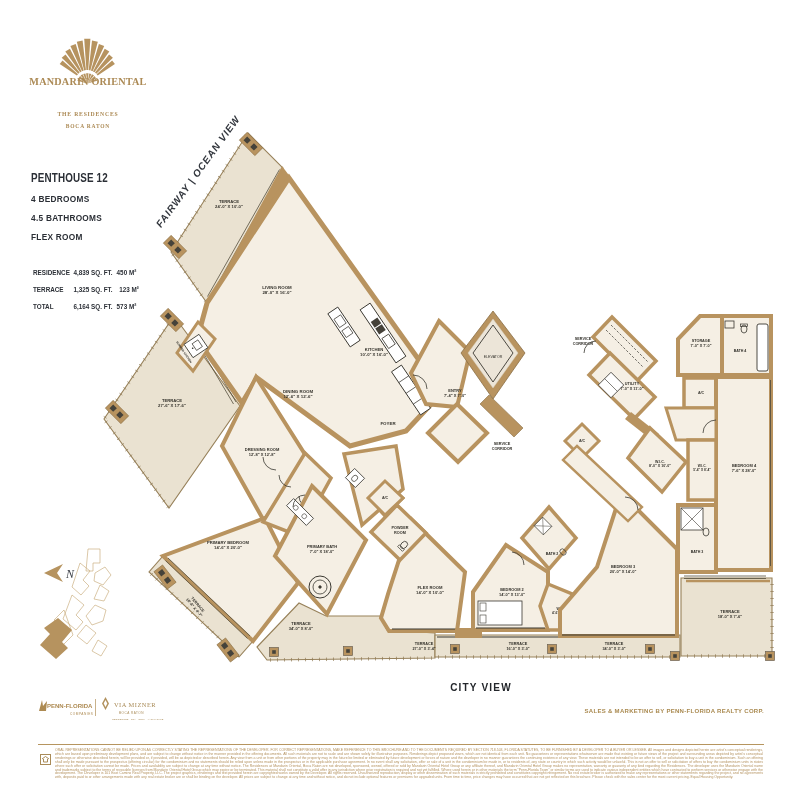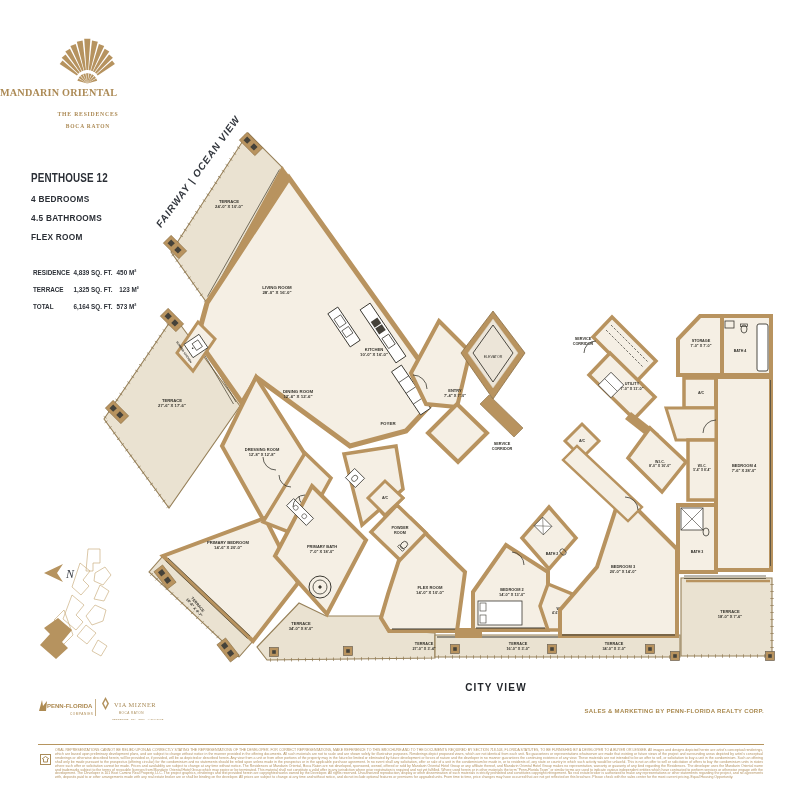--- a/index.html
+++ b/index.html
@@ -691,21 +691,21 @@
         <polygon points="87.3,83.5 80.6,75.6 82.6,74.3"></polygon>
         <polygon points="87.3,83.5 83.2,74.0 85.4,73.4"></polygon>
         <polygon points="87.3,83.5 86.1,73.3 88.5,73.3"></polygon>
         <polygon points="87.3,83.5 89.2,73.4 91.4,74.0"></polygon>
         <polygon points="87.3,83.5 92.0,74.3 94.0,75.6"></polygon>
         <polygon points="87.3,83.5 94.5,76.1 95.9,77.9"></polygon>
         <polygon points="87.3,83.5 96.3,78.5 97.2,80.7"></polygon>
       </g>
     </svg>
 
-<div class="abs" style="left:0px;top:87px;width:176px;font-family:'Liberation Serif',serif;font-size:10.2px;font-weight:bold;letter-spacing:0.2px;color:#ac8a55;">MANDARIN ORIENTAL</div>
+<div class="abs" style="left:0px;top:76px;width:176px;text-align:center;font-family:'Liberation Serif',serif;font-size:10.2px;font-weight:bold;letter-spacing:0.2px;color:#ac8a55;">MANDARIN ORIENTAL</div>
 
 <div class="abs" style="left:0px;top:111px;width:176px;text-align:center;font-family:'Liberation Serif',serif;font-size:5.7px;font-weight:bold;letter-spacing:0.8px;color:#ac8a55;">THE RESIDENCES</div>
 
 <div class="abs" style="left:0px;top:123px;width:176px;text-align:center;font-family:'Liberation Serif',serif;font-size:5.5px;font-weight:bold;letter-spacing:0.8px;color:#ac8a55;">BOCA RATON</div>
 
 <div class="abs" style="left:31px;top:171px;font-size:12px;font-weight:bold;letter-spacing:0.2px;color:#2b2f36;transform:scaleX(0.82);transform-origin:left;">PENTHOUSE 12</div>
 
 <div class="abs" style="left:31px;top:193.5px;font-size:9px;font-weight:bold;letter-spacing:0.3px;color:#2b2f36;transform:scaleX(0.92);transform-origin:left;">4 BEDROOMS</div>
 
 <div class="abs" style="left:31px;top:213px;font-size:9px;font-weight:bold;letter-spacing:0.3px;color:#2b2f36;transform:scaleX(0.92);transform-origin:left;">4.5 BATHROOMS</div>
@@ -714,21 +714,21 @@
 
 <div class="abs" style="left:33px;top:268px;font-size:7.2px;font-weight:bold;color:#2b2f36;white-space:nowrap;transform:scaleX(0.88);transform-origin:left;"><span style="display:inline-block;width:46px;">RESIDENCE</span><span style="display:inline-block;width:49px;">4,839 SQ. FT.</span><span>450 M²</span></div>
 
 <div class="abs" style="left:33px;top:285px;font-size:7.2px;font-weight:bold;color:#2b2f36;white-space:nowrap;transform:scaleX(0.88);transform-origin:left;"><span style="display:inline-block;width:46px;">TERRACE</span><span style="display:inline-block;width:49px;">1,325 SQ. FT.</span><span style="padding-left:3px;">123 M²</span></div>
 
 <div class="abs" style="left:33px;top:302px;font-size:7.2px;font-weight:bold;color:#2b2f36;white-space:nowrap;transform:scaleX(0.88);transform-origin:left;"><span style="display:inline-block;width:46px;">TOTAL</span><span style="display:inline-block;width:49px;">6,164 SQ. FT.</span><span>573 M²</span></div>
 
 <div class="abs" style="left:128px;top:166px;width:140px;text-align:center;font-size:10px;font-weight:bold;font-style:italic;letter-spacing:0.9px;color:#33373e;transform:rotate(-54deg);white-space:nowrap;">FAIRWAY | OCEAN VIEW</div>
 </div>
 
-<div class="abs" style="left:396px;top:682px;width:200px;text-align:center;font-size:10px;font-weight:bold;letter-spacing:1.2px;color:#23262b;">CITY VIEW</div>
+<div class="abs" style="left:381px;top:682px;width:200px;text-align:center;font-size:10px;font-weight:bold;letter-spacing:1.2px;color:#23262b;">CITY VIEW</div>
 
 <div class="abs" style="left:38px;top:698px;width:58px;height:20px;">
 <svg width="58" height="20" viewBox="0 0 58 20">
   <polygon points="1,13 4,2 5,8 9,3 8,13" fill="#ad8a52"></polygon>
   <text x="9" y="10" font-size="6" font-weight="bold" fill="#ad8a52" style="letter-spacing:0px">PENN-FLORIDA</text>
   <text x="32" y="16.5" font-size="3.2" fill="#ad8a52" style="letter-spacing:0.5px">COMPANIES</text>
 </svg>
 </div>
 
 <div class="abs" style="left:95px;top:699px;width:1px;height:17px;background:#c9b28c;"></div>

